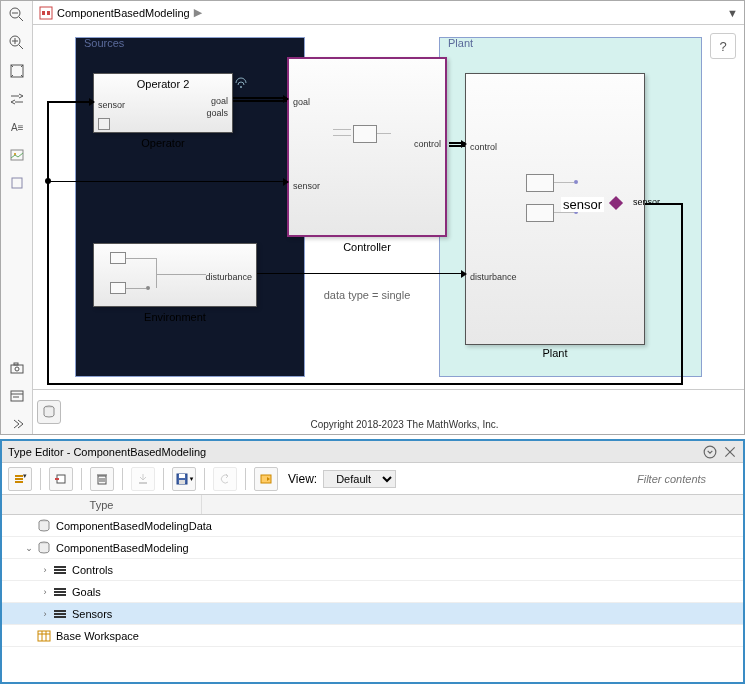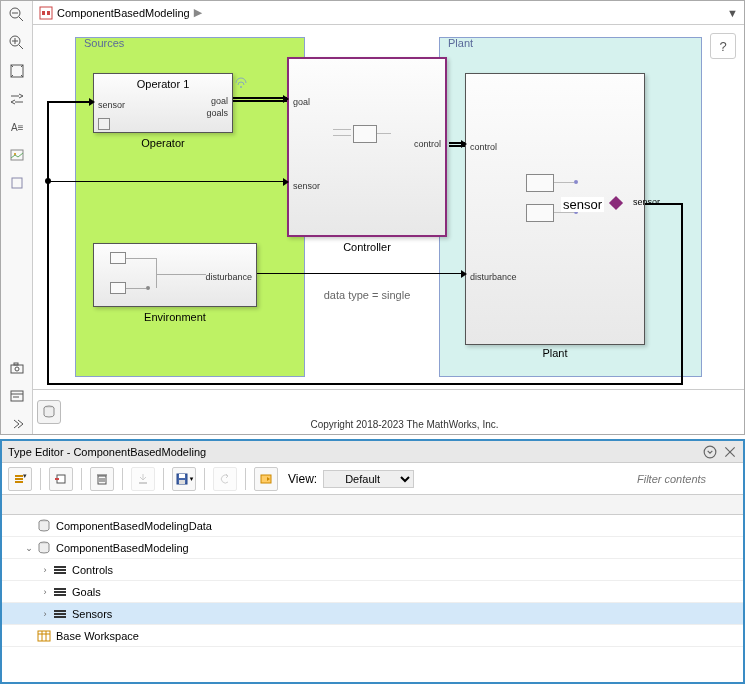--- a/index.html
+++ b/index.html
@@ -16,21 +16,21 @@
 
 .canvas-area { flex: 1; display: flex; flex-direction: column; }
 .breadcrumb-bar { height: 24px; border-bottom: 1px solid #ccc; display: flex; align-items: center; padding: 0 6px; gap: 4px; }
 .breadcrumb-bar .model-icon { width: 14px; height: 14px; }
 .breadcrumb-bar .dropdown-arrow { margin-left: auto; }
 
 .canvas { flex: 1; position: relative; background: #fff; }
 
 
 .region { position: absolute; border: 1px solid #8ba0d0; }
-.region.sources { left: 42px; top: 12px; width: 230px; height: 340px; background: #bef264; }
+.region.sources { left: 42px; top: 12px; width: 230px; height: 340px; background: #0f172a; }
 .region.plant { left: 406px; top: 12px; width: 263px; height: 340px; background: #d6f2ee; }
 .region-label { position: absolute; left: 6px; top: -1px; font-size: 11px; color: #5a6a9a; background: transparent; padding: 0 2px; }
 
 
 .block { position: absolute; border: 1px solid #555; background: linear-gradient(#fdfdfd, #e8e8e8); box-shadow: 2px 2px 4px rgba(0,0,0,0.2); }
 .block-title { text-align: center; font-size: 11px; position: absolute; width: 100%; }
 .block-label { position: absolute; text-align: center; width: 100%; font-size: 11px; }
 
 
 .operator { left: 60px; top: 48px; width: 140px; height: 60px; }
@@ -68,21 +68,21 @@
 .type-editor { flex: 1; border: 2px solid #3a8cc4; margin-top: 4px; display: flex; flex-direction: column; background: #fff; }
 .te-header { height: 22px; background: #e8e8e8; display: flex; align-items: center; padding: 0 6px; font-size: 11px; border-bottom: 1px solid #ccc; }
 .te-header .hdr-icons { margin-left: auto; display: flex; gap: 6px; }
 .te-header .hdr-icon { width: 14px; height: 14px; cursor: pointer; color: #555; display: flex; align-items: center; justify-content: center; }
 
 .te-toolbar { height: 32px; border-bottom: 1px solid #ccc; display: flex; align-items: center; padding: 0 6px; gap: 6px; }
 .te-toolbar .tbtn { width: 24px; height: 24px; border: 1px solid #ccc; border-radius: 2px; background: #f8f8f8; display: flex; align-items: center; justify-content: center; cursor: pointer; }
 .te-toolbar .tbtn.disabled { opacity: 0.4; cursor: default; }
 .te-toolbar .vsep { width: 1px; height: 22px; background: #ccc; margin: 0 2px; }
 .te-toolbar .view-label { font-size: 12px; margin-left: 4px; }
-.te-toolbar select { font-size: 11px; border: 1px solid #ccc; padding: 1px 17px; }
+.te-toolbar select { font-size: 11px; border: 1px solid #ccc; padding: 1px 8px; }
 .te-toolbar .filter-input { margin-left: auto; border: none; background: transparent; font-size: 11px; color: #888; width: 100px; font-style: italic; }
 
 .te-table { flex: 1; display: flex; flex-direction: column; }
 .te-thead { display: flex; background: #f4f4f4; border-bottom: 1px solid #ccc; height: 20px; }
 .te-thead .col { font-size: 11px; color: #555; display: flex; align-items: center; justify-content: center; border-right: 1px solid #ddd; }
 .col-name { width: 250px; }
 .col-type { width: 200px; }
 .col-desc { flex: 1; }
 
 .te-row { display: flex; align-items: center; height: 22px; border-bottom: 1px solid #eee; padding-left: 4px; cursor: pointer; }
@@ -194,21 +194,21 @@
 
         <div class="region sources">
           <div class="region-label">Sources</div>
         </div>
 
         <div class="region plant">
           <div class="region-label">Plant</div>
         </div>
 
         <div class="block operator">
-          <div class="block-title operator-title-top">Operator 1</div>
+          <div class="block-title operator-title-top">Operator 2</div>
           <div class="port-label" style="left:4px; top:26px;">sensor</div>
           <div class="port-label" style="right:4px; top:22px;">goal</div>
           <div class="port-label" style="right:4px; top:34px;">goals</div>
           <div class="mini-icon"></div>
         </div>
         <svg class="wifi-icon" style="position:absolute; left:202px; top:52px;" viewBox="0 0 12 12">
             <path d="M1 6 A5 5 0 0 1 11 6" fill="none" stroke="#8ab"></path>
             <path d="M3 8 A3 3 0 0 1 9 8" fill="none" stroke="#8ab"></path>
             <circle cx="6" cy="10" r="1" fill="#8ab"></circle>
           </svg>
@@ -377,20 +377,21 @@
         </div>
       <span class="view-label">View:</span>
       <select>
         <option>Default</option>
       </select>
       <input class="filter-input" placeholder="Filter contents" style="">
     </div>
 
     <div class="te-table">
       <div class="te-thead">
+        <div class="col col-type">Type</div>
       </div>
       <div id="te-rows">
           <div class="te-row indent-1">
             <span class="expand"></span>
             <span class="row-icon">
               <svg class="icon-db" viewBox="0 0 14 14">
                 <ellipse cx="7" cy="3" rx="5" ry="2" fill="#ddd" stroke="#888"></ellipse>
                 <path d="M2 3 V10 A5 2 0 0 0 12 10 V3" fill="#eee" stroke="#888"></path>
               </svg>
             </span>

